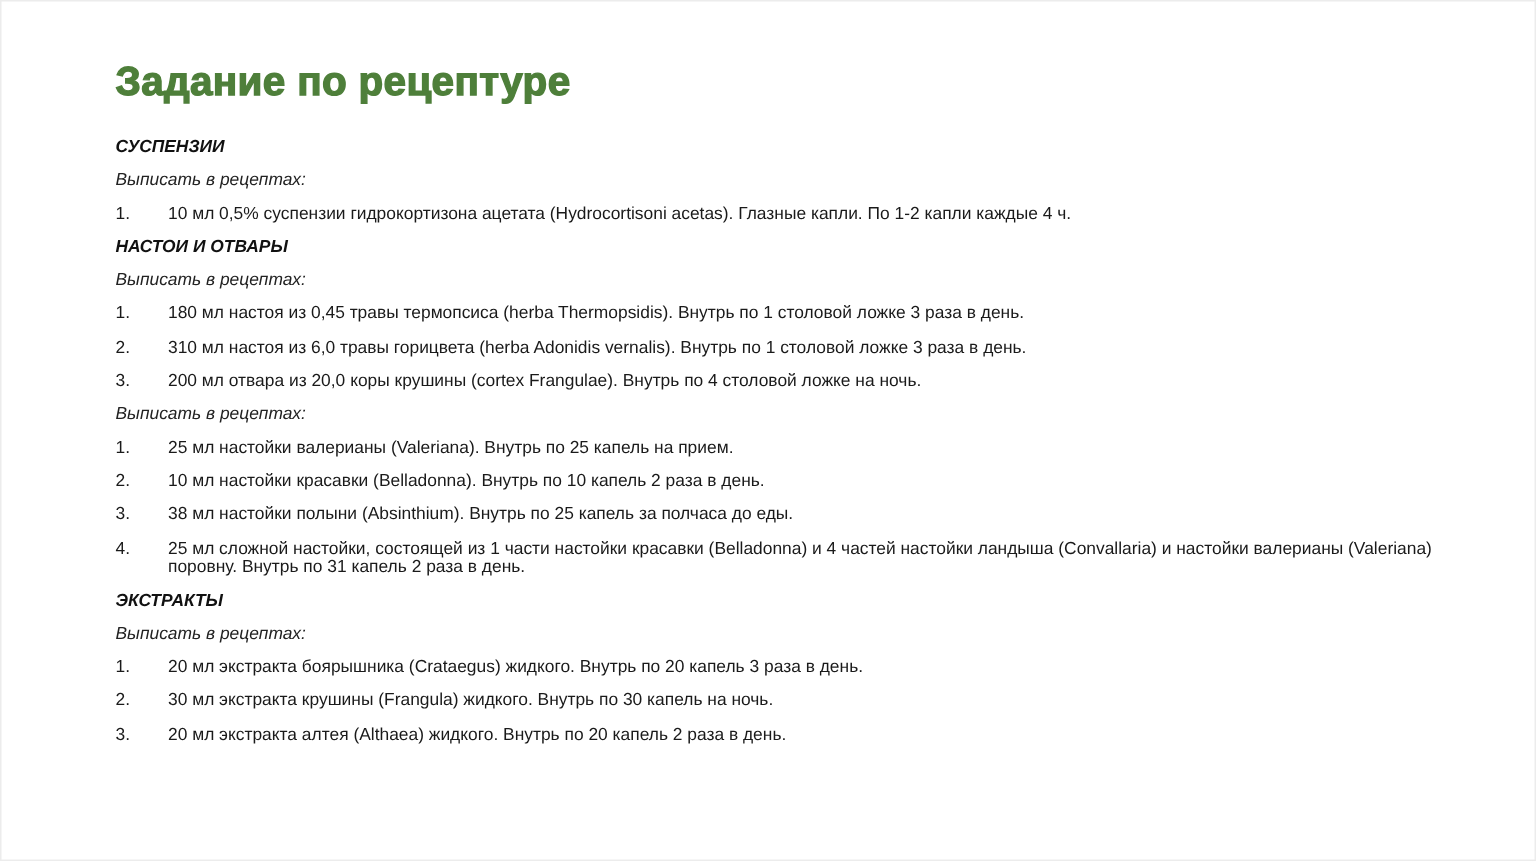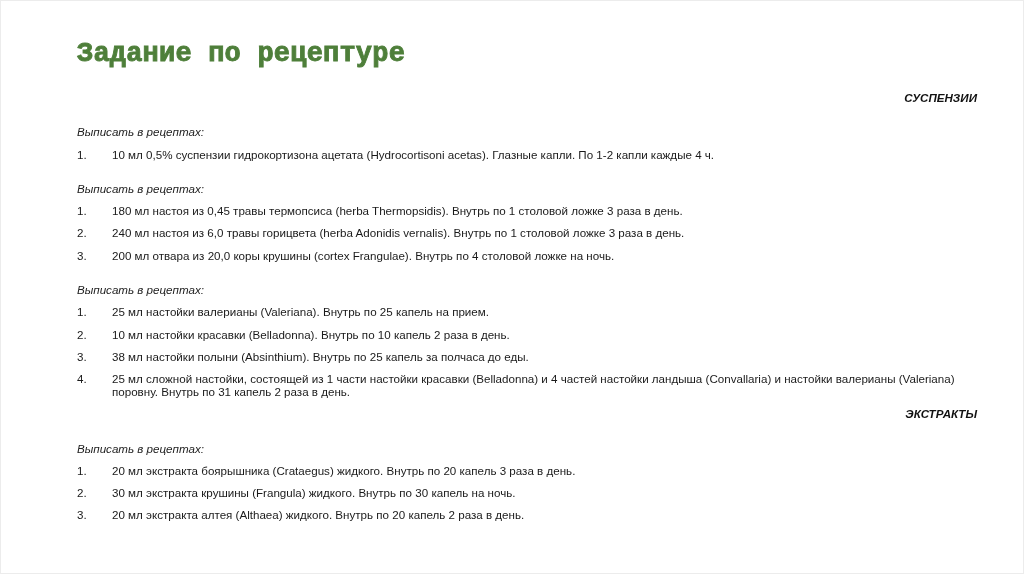--- a/index.html
+++ b/index.html
@@ -9,40 +9,38 @@
     font-family: "Liberation Sans", sans-serif;
     color: #1a1a1a;
     position: relative;
   }
   .slide {
     position: absolute; left: 0; top: 0; width: 1022px; height: 572px;
     border: 1px solid #ececec;
   }
   .title {
     position: absolute; left: 76px; top: 38px;
-    font-family: Liberation Mono, monospace;
+    font-family: Liberation Sans, sans-serif;
     font-weight: 900; font-size: 27px; letter-spacing: 0.2px;
     color: #4e7f3a;
     -webkit-text-stroke: 0.9px #4e7f3a;
     white-space: nowrap;
   }
   .content {
     position: absolute; left: 76px; top: 86px; width: 900px;
     font-size: 11.6px; line-height: 22.3px;
   }
   .section-head {
     font-weight: bold; font-style: italic; text-transform: uppercase;
     color: #111;
     height: 22.3px;
-    text-align: right;
   }
   .sub {
     font-style: italic; color: #222;
     height: 22.3px;
-    margin-top: 12px;
   }
   .item {
     display: flex; align-items: flex-start;
     min-height: 22.3px;
   }
   .item .num { width: 35px; flex: 0 0 35px; }
   .item .txt { flex: 1; }
   .item.multi { line-height: 12.5px; padding-top: 5px; min-height: 30px; }
 </style>
 </head>
@@ -56,28 +54,29 @@
     <div>
       <div class="section-head">СУСПЕНЗИИ</div>
       <div class="sub">Выписать в рецептах:</div>
       <div class="item">
         <span class="num">1.</span>
         <span class="txt">10 мл 0,5% суспензии гидрокортизона ацетата (Hydrocortisoni acetas). Глазные капли. По 1-2 капли каждые 4 ч.</span>
       </div>
     </div>
 
     <div>
+      <div class="section-head">НАСТОИ И ОТВАРЫ</div>
       <div class="sub">Выписать в рецептах:</div>
       <div class="item">
         <span class="num">1.</span>
         <span class="txt">180 мл настоя из 0,45 травы термопсиса (herba Thermopsidis). Внутрь по 1 столовой ложке 3 раза в день.</span>
       </div>
       <div class="item">
         <span class="num">2.</span>
-        <span class="txt">240 мл настоя из 6,0 травы горицвета (herba Adonidis vernalis). Внутрь по 1 столовой ложке 3 раза в день.</span>
+        <span class="txt">310 мл настоя из 6,0 травы горицвета (herba Adonidis vernalis). Внутрь по 1 столовой ложке 3 раза в день.</span>
       </div>
       <div class="item">
         <span class="num">3.</span>
         <span class="txt">200 мл отвара из 20,0 коры крушины (cortex Frangulae). Внутрь по 4 столовой ложке на ночь.</span>
       </div>
     </div>
 
     <div>
       <div class="sub">Выписать в рецептах:</div>
       <div class="item">

